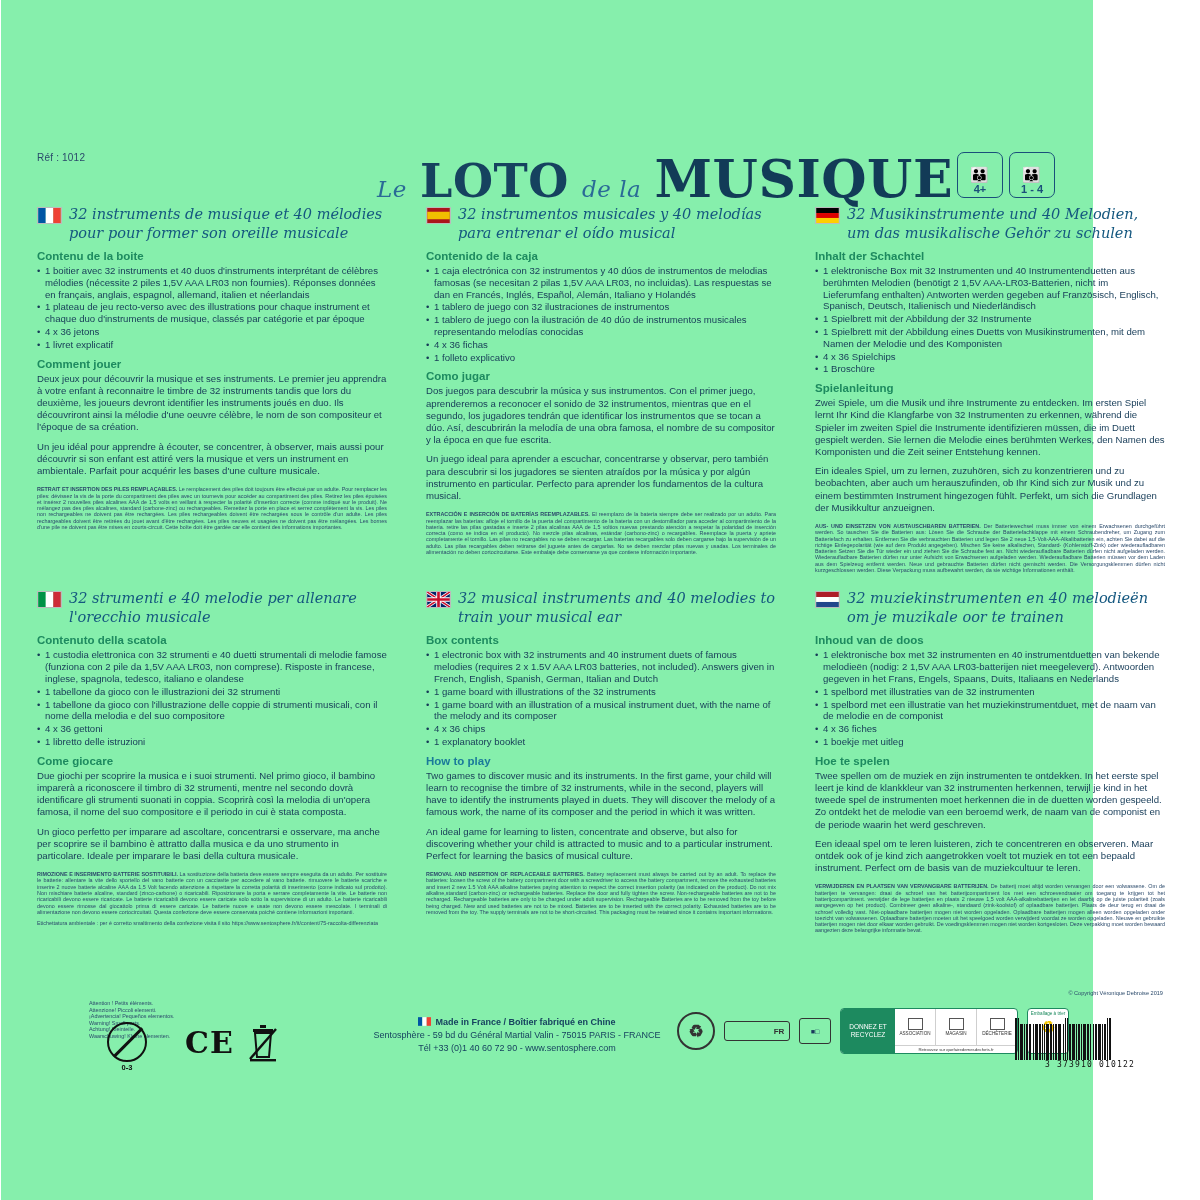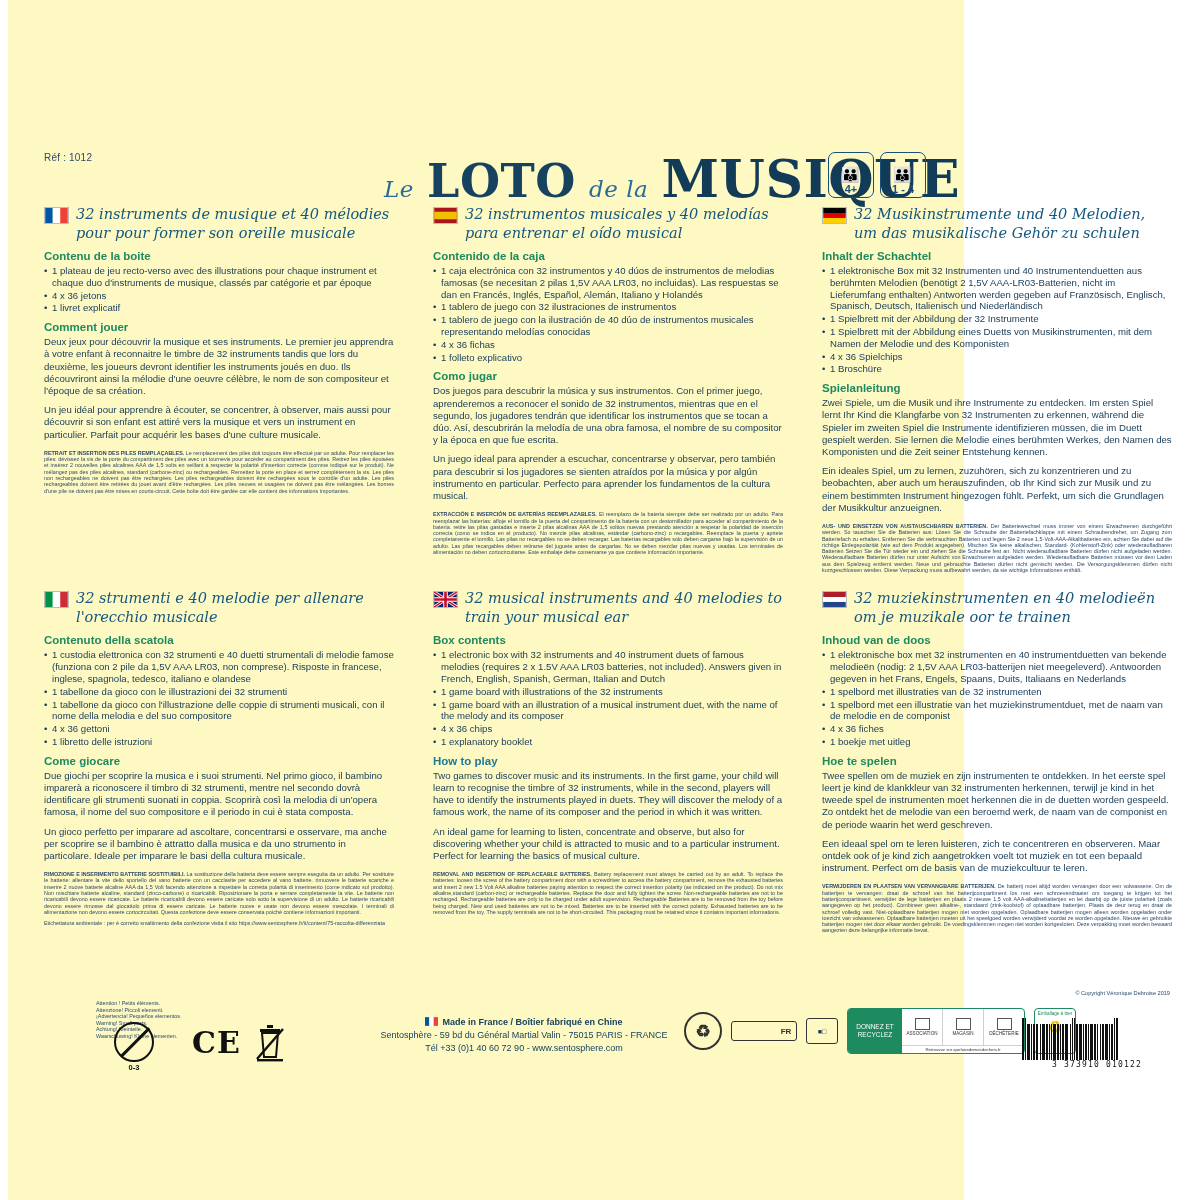--- a/index.html
+++ b/index.html
@@ -10,23 +10,23 @@
   body {
     width: 1200px;
     height: 1200px;
     font-family: "Liberation Sans", sans-serif;
     color: #1a3a5c;
     position: relative;
     overflow: hidden;
   }
   .page {
     position: absolute;
-    left: 8px; top: 0;
-    width: 956px; height: 1200px;
-    background: #fef9c3;
+    left: 1px; top: 0;
+    width: 1092px; height: 1200px;
+    background: #86efac;
   }
   
   .ref {
     position: absolute;
     left: 36px; top: 152px;
     font-size: 10px;
     color: #2b4a6b;
     letter-spacing: 0.2px;
   }
   .title-wrap {
@@ -430,27 +430,28 @@
       <div class="head-row">
         <svg class="flag" viewBox="0 0 30 20">
           <rect x="0" y="0" width="10" height="20" fill="#0055A4"></rect>
           <rect x="10" y="0" width="10" height="20" fill="#FFFFFF"></rect>
           <rect x="20" y="0" width="10" height="20" fill="#EF4135"></rect>
         </svg>
         <div class="headline">32 instruments de musique et 40 mélodies pour pour former son oreille musicale</div>
       </div>
       <div class="subhead">Contenu de la boite</div>
       <ul class="list">
+        <li>1 boitier avec 32 instruments et 40 duos d'instruments interprétant de célèbres mélodies (nécessite 2 piles 1,5V AAA LR03 non fournies). Réponses données en français, anglais, espagnol, allemand, italien et néerlandais</li>
         <li>1 plateau de jeu recto-verso avec des illustrations pour chaque instrument et chaque duo d'instruments de musique, classés par catégorie et par époque</li>
         <li>4 x 36 jetons</li>
         <li>1 livret explicatif</li>
       </ul>
       <div class="subhead">Comment jouer</div>
       <p class="para">Deux jeux pour découvrir la musique et ses instruments. Le premier jeu apprendra à votre enfant à reconnaitre le timbre de 32 instruments tandis que lors du deuxième, les joueurs devront identifier les instruments joués en duo. Ils découvriront ainsi la mélodie d'une oeuvre célèbre, le nom de son compositeur et l'époque de sa création.</p>
-      <p class="para">Un jeu idéal pour apprendre à écouter, se concentrer, à observer, mais aussi pour découvrir si son enfant est attiré vers la musique et vers un instrument en particulier. Parfait pour acquérir les bases d'une culture musicale.</p>
+      <p class="para">Un jeu idéal pour apprendre à écouter, se concentrer, à observer, mais aussi pour découvrir si son enfant est attiré vers la musique et vers un instrument en ambientale. Parfait pour acquérir les bases d'une culture musicale.</p>
       <div class="legal">
         <span class="lead">RETRAIT ET INSERTION DES PILES REMPLAÇABLES.</span>
         <span>Le remplacement des piles doit toujours être effectué par un adulte. Pour remplacer les piles: dévissez la vis de la porte du compartiment des piles avec un tournevis pour accéder au compartiment des piles. Retirez les piles épuisées et insérez 2 nouvelles piles alcalines AAA de 1,5 volts en veillant à respecter la polarité d'insertion correcte (comme indiqué sur le produit). Ne mélangez pas des piles alcalines, standard (carbone-zinc) ou rechargeables. Remettez la porte en place et serrez complètement la vis. Les piles non rechargeables ne doivent pas être rechargées. Les piles rechargeables doivent être rechargées sous le contrôle d'un adulte. Les piles rechargeables doivent être retirées du jouet avant d'être rechargées. Les piles neuves et usagées ne doivent pas être mélangées. Les bornes d'une pile ne doivent pas être mises en courts-circuit. Cette boîte doit être gardée car elle contient des informations importantes.</span>
       </div>
     </div>
 
     <div class="block">
       <div class="head-row">
         <svg class="flag" viewBox="0 0 30 20">
           <rect x="0" y="0" width="30" height="20" fill="#AA151B"></rect>

